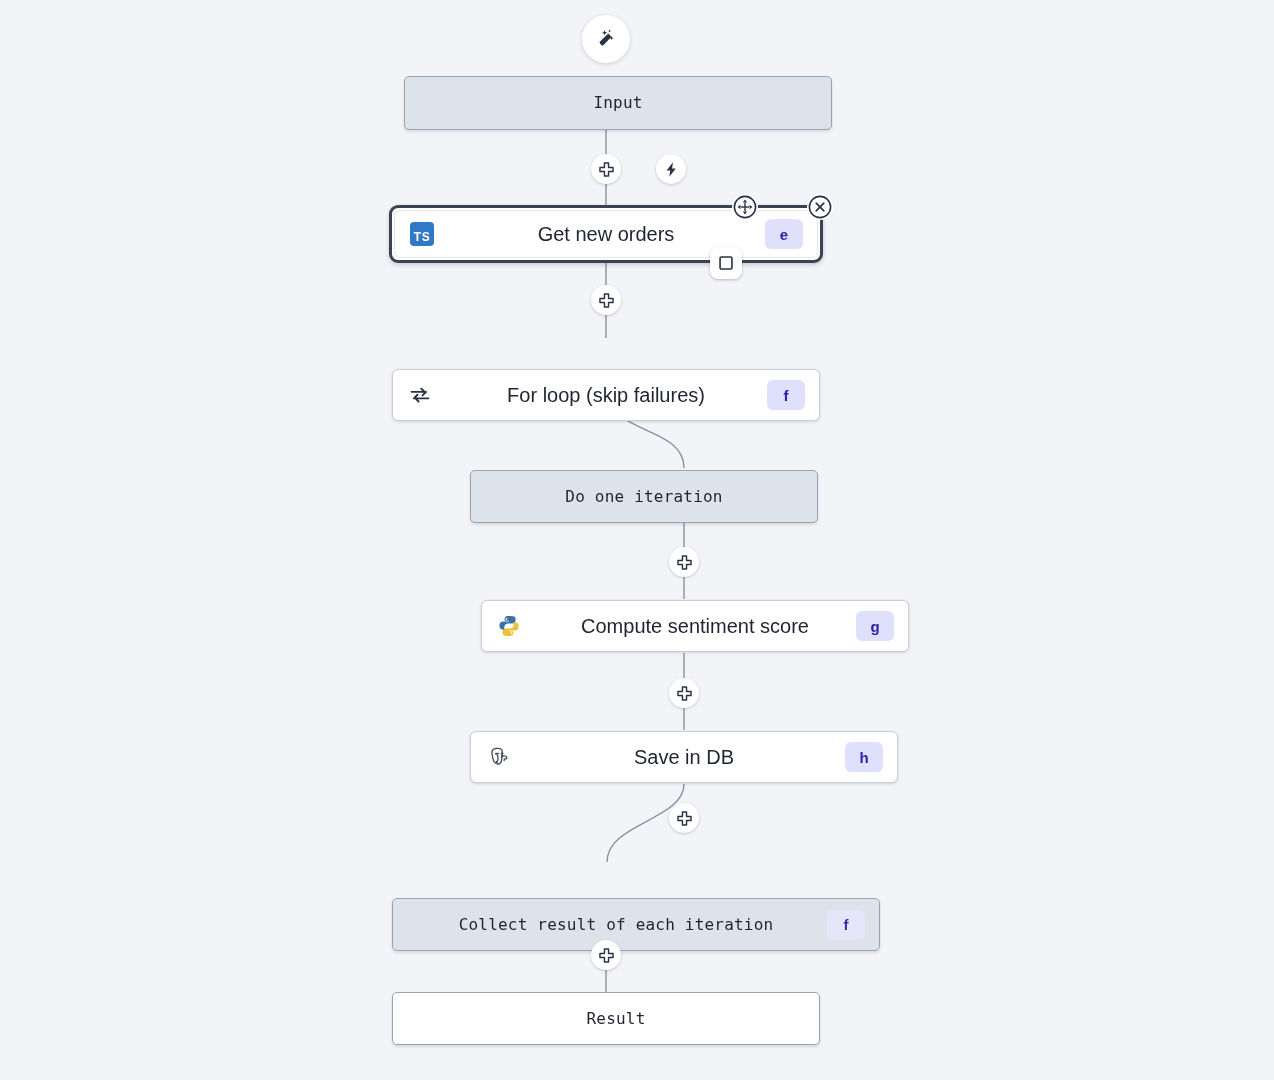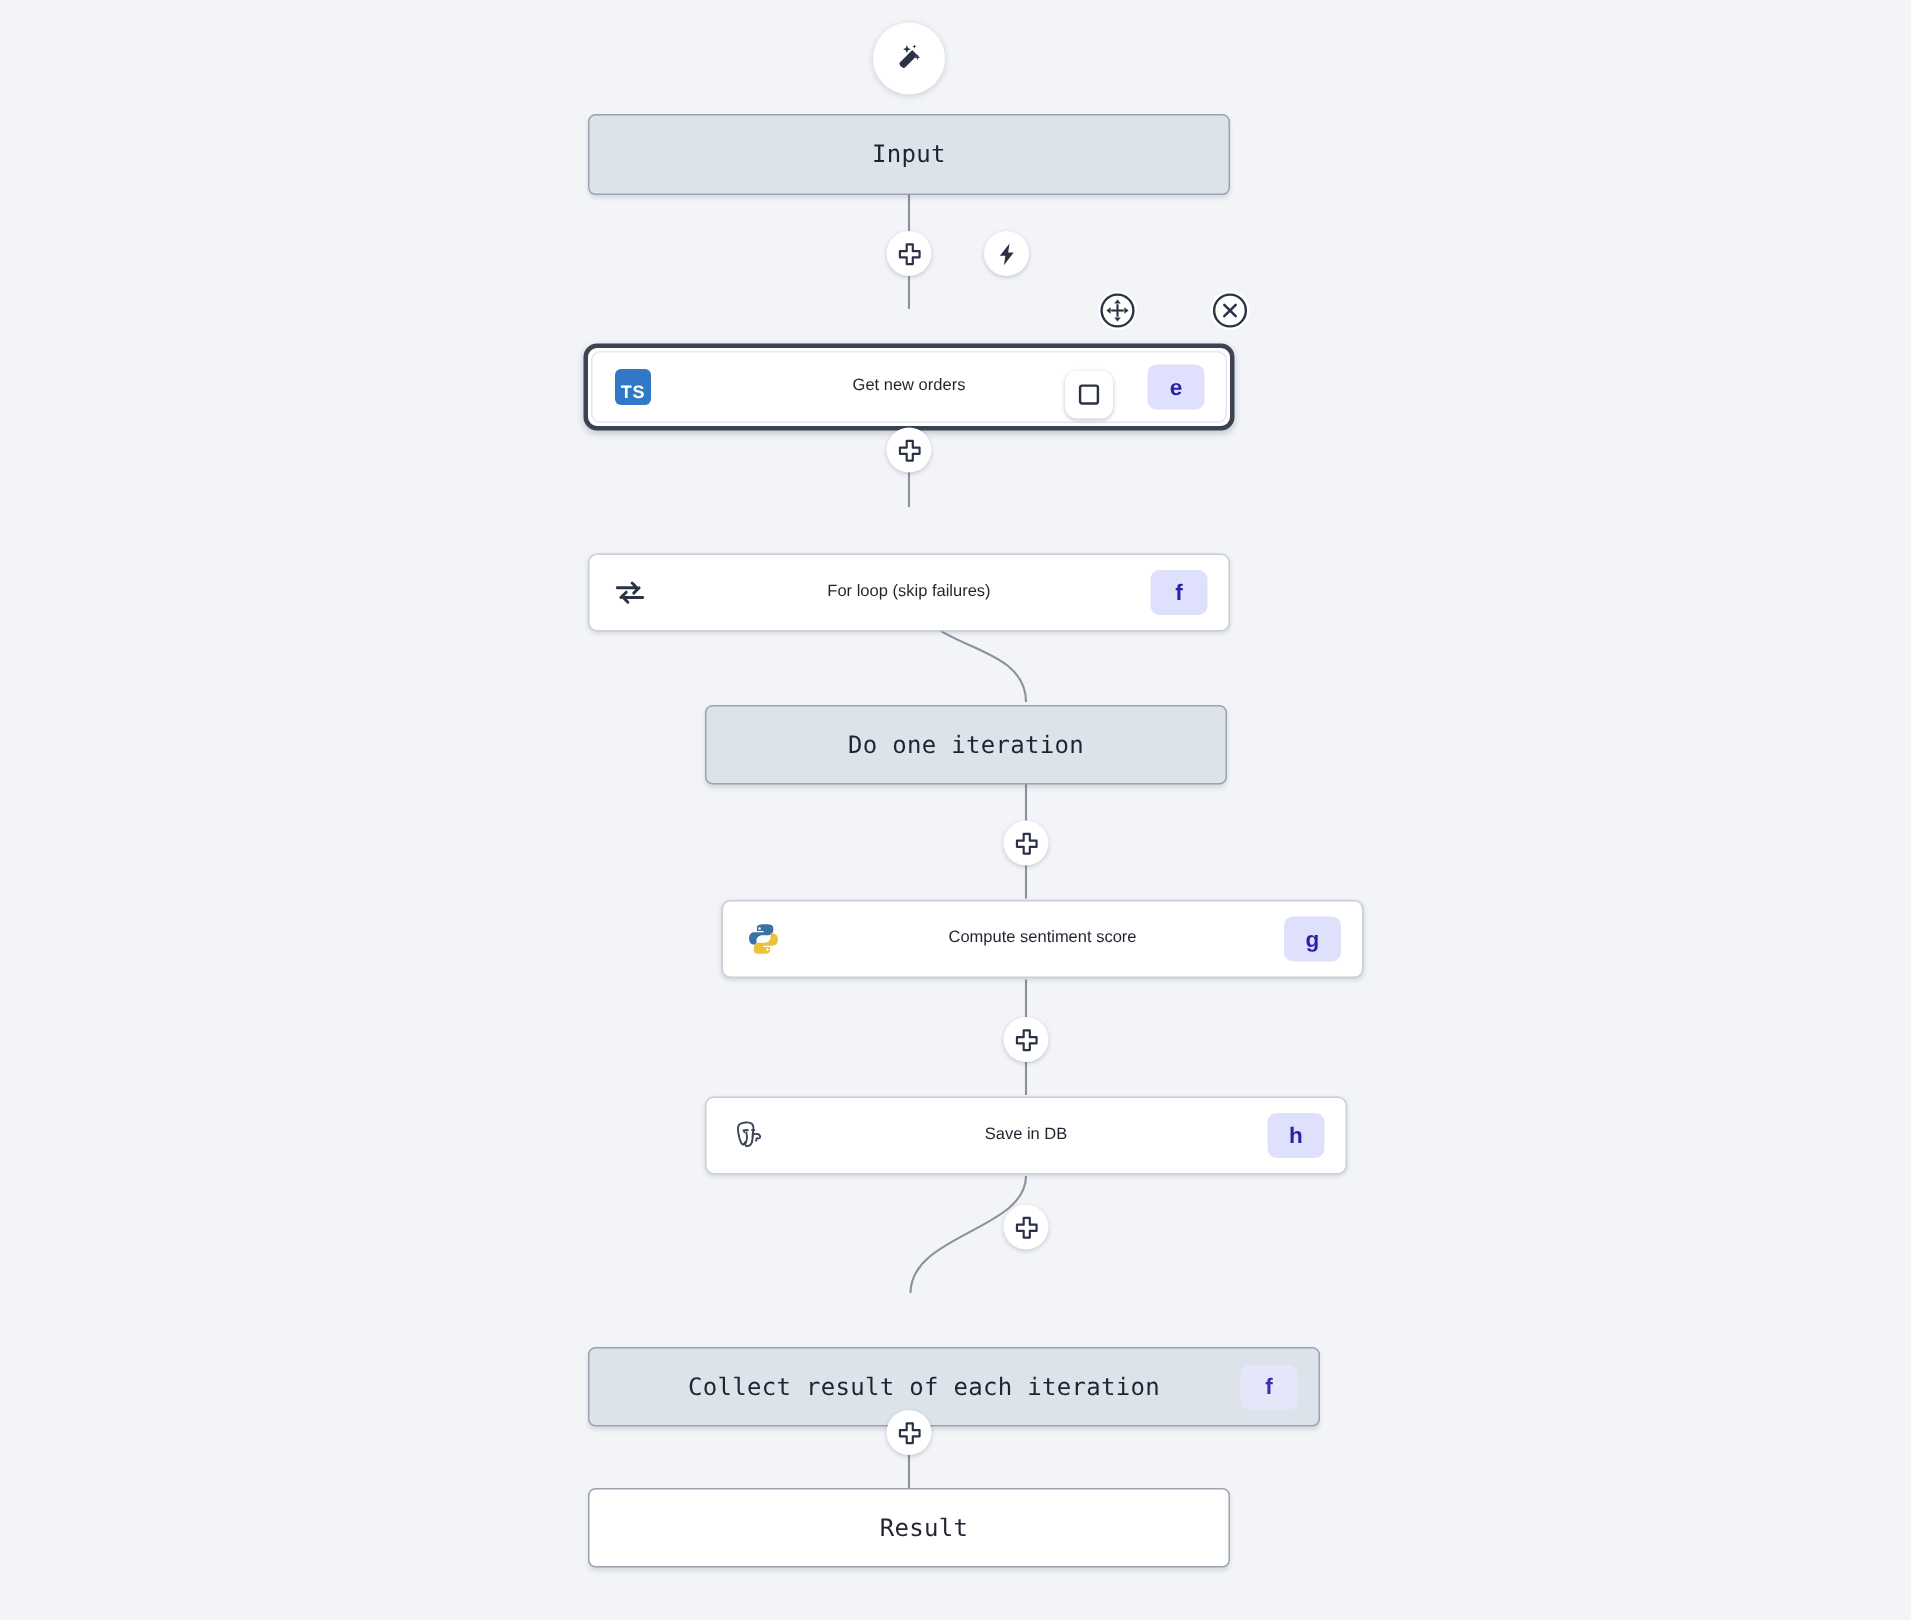--- a/index.html
+++ b/index.html
@@ -85,21 +85,21 @@
     transform: translateY(-50%);
     width: 26px;
     height: 26px;
     display: flex;
     align-items: center;
     justify-content: center;
   }
   .node-label {
     flex: 1 1 auto;
     text-align: center;
-    font-size: 11px;
+    font-size: 20px;
     color: #1f2430;
     line-height: 1.2;
     padding: 0 56px;
     white-space: nowrap;
     overflow: hidden;
     text-overflow: ellipsis;
   }
   .node-label.mono {
     font-family: "DejaVu Sans Mono", "Liberation Mono", monospace;
     font-size: 16px;
@@ -223,36 +223,36 @@
 
   <div class="wand-btn" style="left:582px; top:15px;">
     <svg width="24" height="24" viewBox="0 0 24 24">
       <path d="M14.2 6.4 L6.1 14.5 a1.5 1.5 0 0 0 0 2.1 l1.3 1.3 a1.5 1.5 0 0 0 2.1 0 l8.1-8.1 z" fill="#2b3245"></path>
       <path d="M10.6 3.2 l0.75 1.85 1.85 0.75 -1.85 0.75 -0.75 1.85 -0.75-1.85 -1.85-0.75 1.85-0.75 z" fill="#2b3245"></path>
       <path d="M17.6 9.2 l0.55 1.35 1.35 0.55 -1.35 0.55 -0.55 1.35 -0.55-1.35 -1.35-0.55 1.35-0.55 z" fill="#2b3245"></path>
       <path d="M15.6 2.6 l0.4 1.0 1.0 0.4 -1.0 0.4 -0.4 1.0 -0.4-1.0 -1.0-0.4 1.0-0.4 z" fill="#2b3245"></path>
     </svg>
   </div>
 
-  <div class="node virtual" style="left:392px; top:76px; width:428px; height:54px;">
+  <div class="node virtual" style="left:404px; top:76px; width:428px; height:54px;">
     <div class="node-label mono">Input</div>
   </div>
 
   <div class="circle-btn" style="left:591px; top:154px;">
     <svg width="17" height="17" viewBox="0 0 20 20">
       <path d="M7.6 2.3 h4.8 v5.3 h5.3 v4.8 h-5.3 v5.3 h-4.8 v-5.3 h-5.3 v-4.8 h5.3 z" fill="#ffffff" stroke="#2b3245" stroke-width="1.7" stroke-linejoin="round"></path>
     </svg>
   </div>
   <div class="circle-btn" style="left:656px; top:154px;">
     <svg width="17" height="17" viewBox="0 0 20 20">
       <path d="M11.8 1.5 L4.2 11.2 h4.3 l-1.1 7.4 7.6-9.9 h-4.3 z" fill="#2b3245"></path>
     </svg>
   </div>
 
-  <div class="selected-wrap" style="left:389px; top:205px; width:434px; height:58px;margin-top:24px;">
+  <div class="selected-wrap" style="left:389px; top:205px; width:434px; height:58px;">
     <div class="node module">
       <div class="node-icon">
         <div class="ts-icon">TS</div>
       </div>
       <div class="node-label sans">Get new orders</div>
       <div class="badge">e</div>
     </div>
   </div>
 
   <div class="ctrl-btn" style="left:732px; top:194px;">

